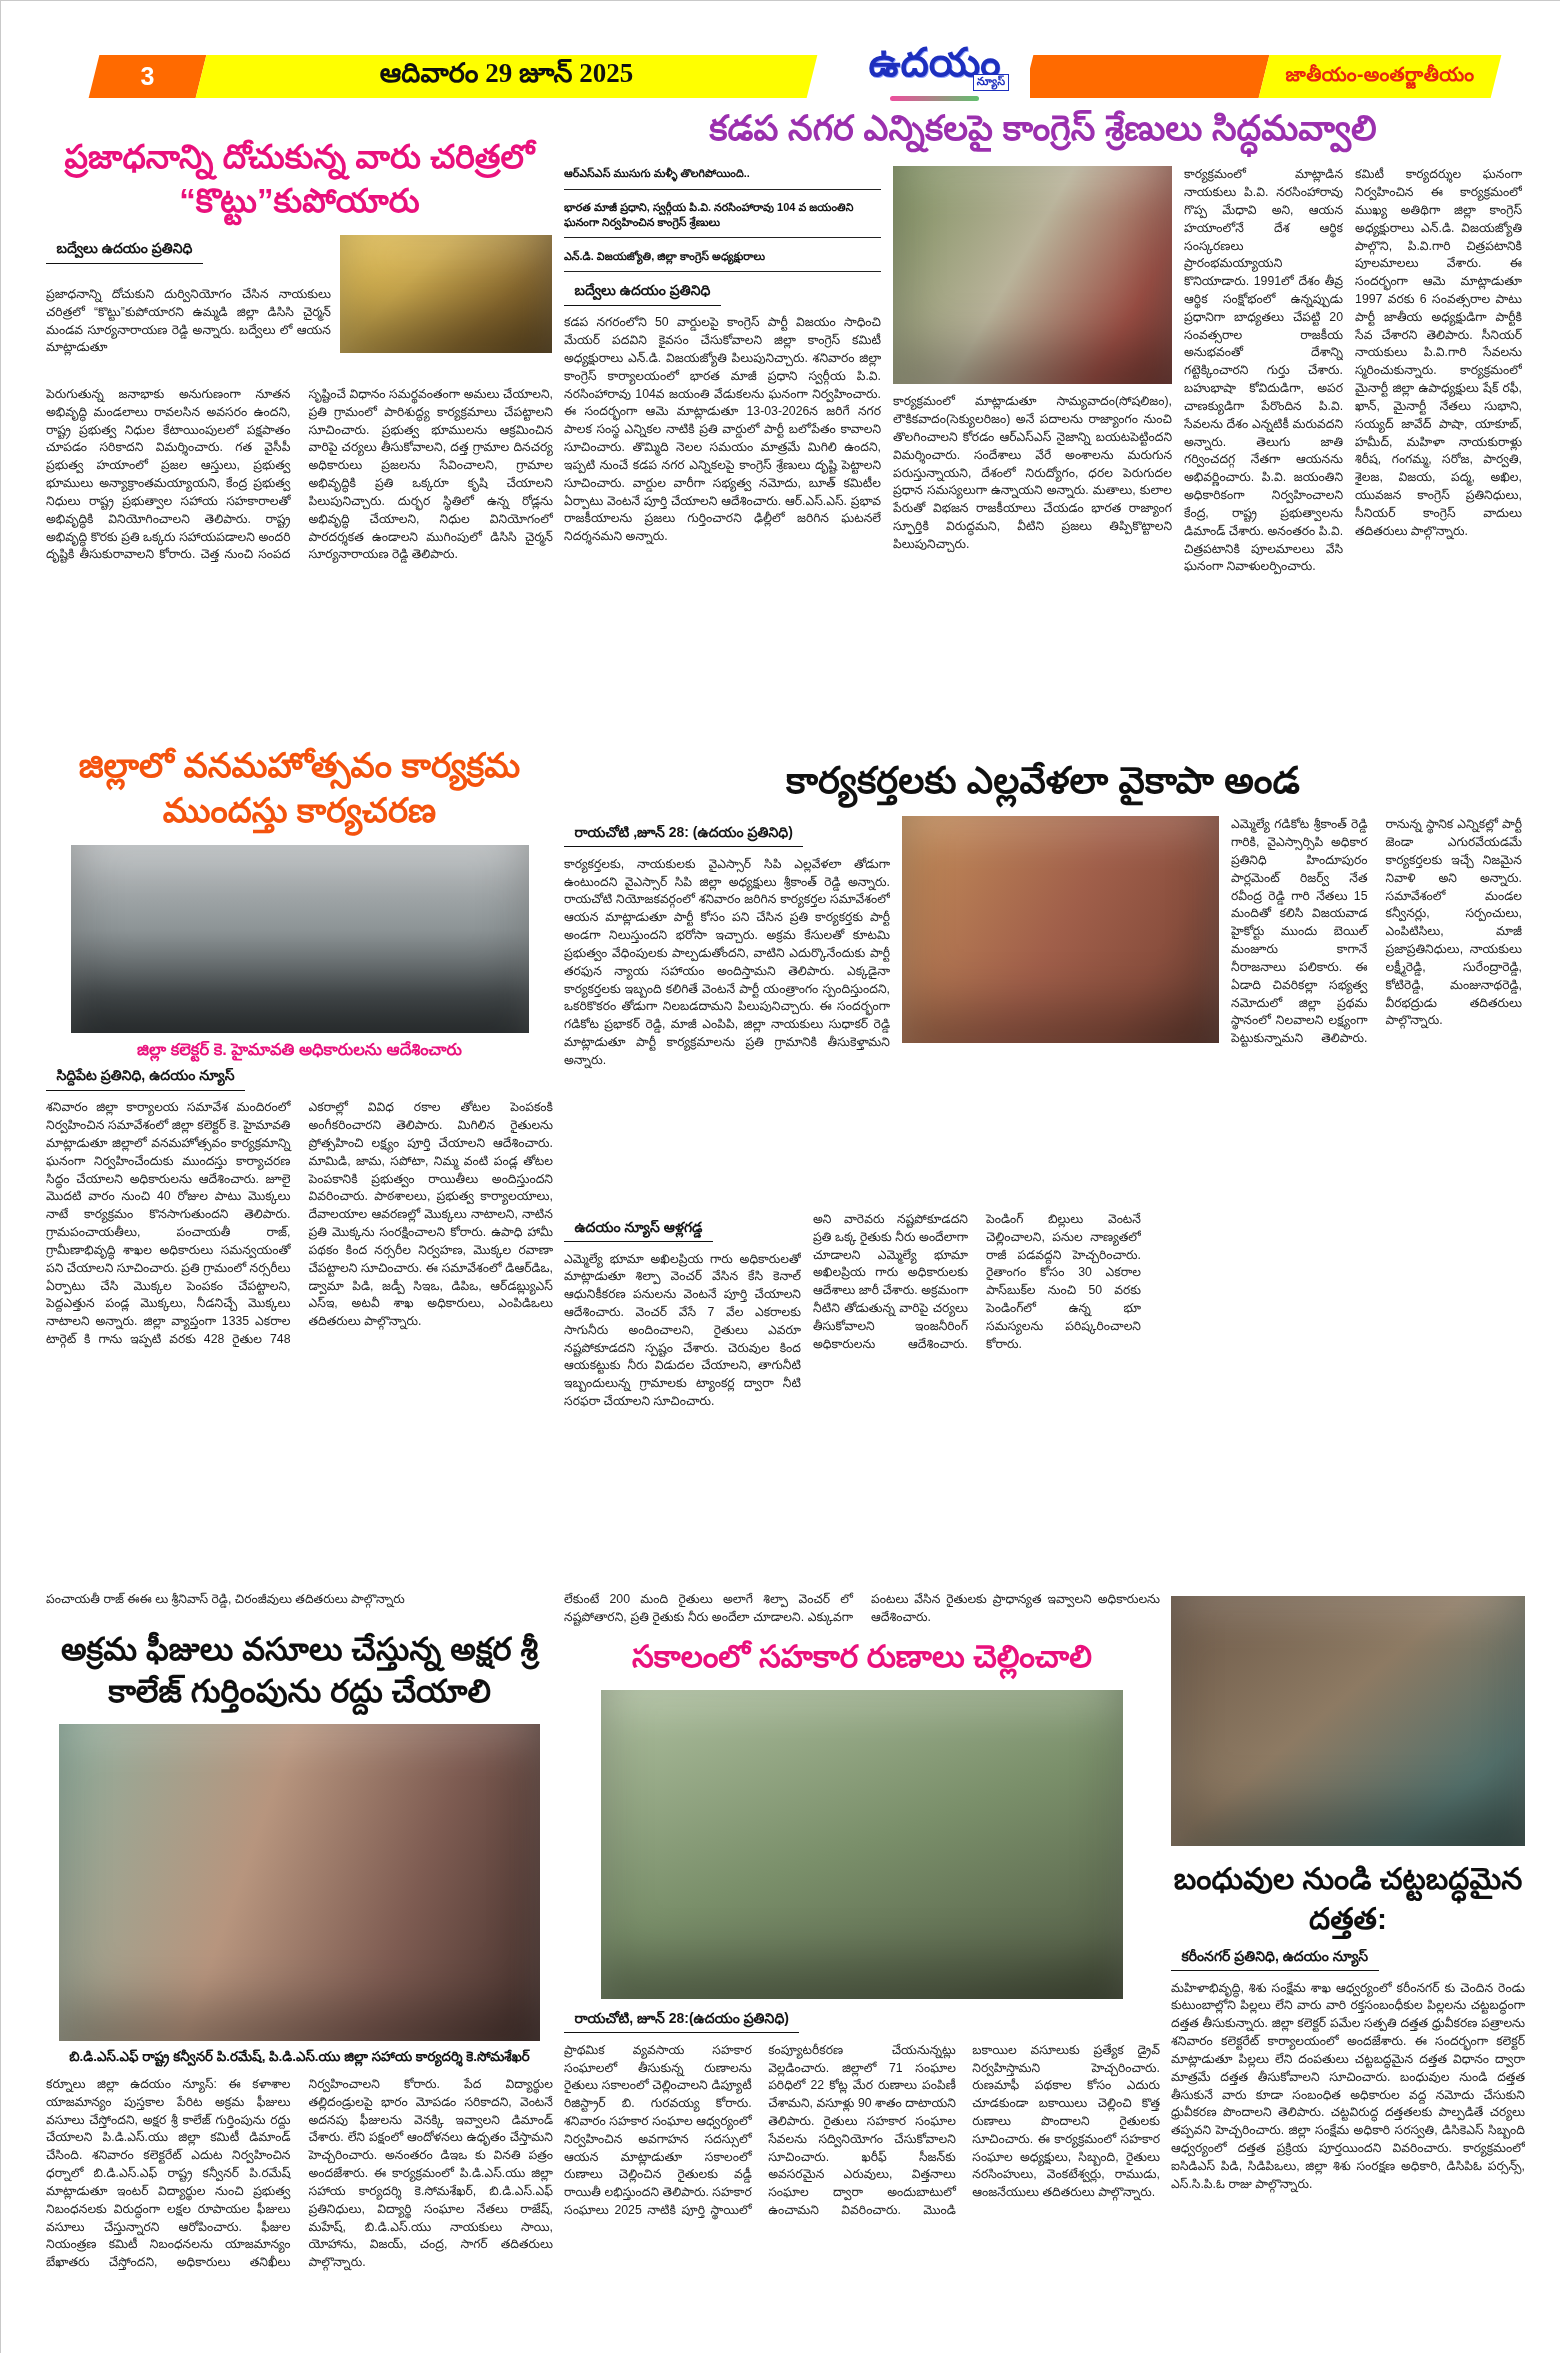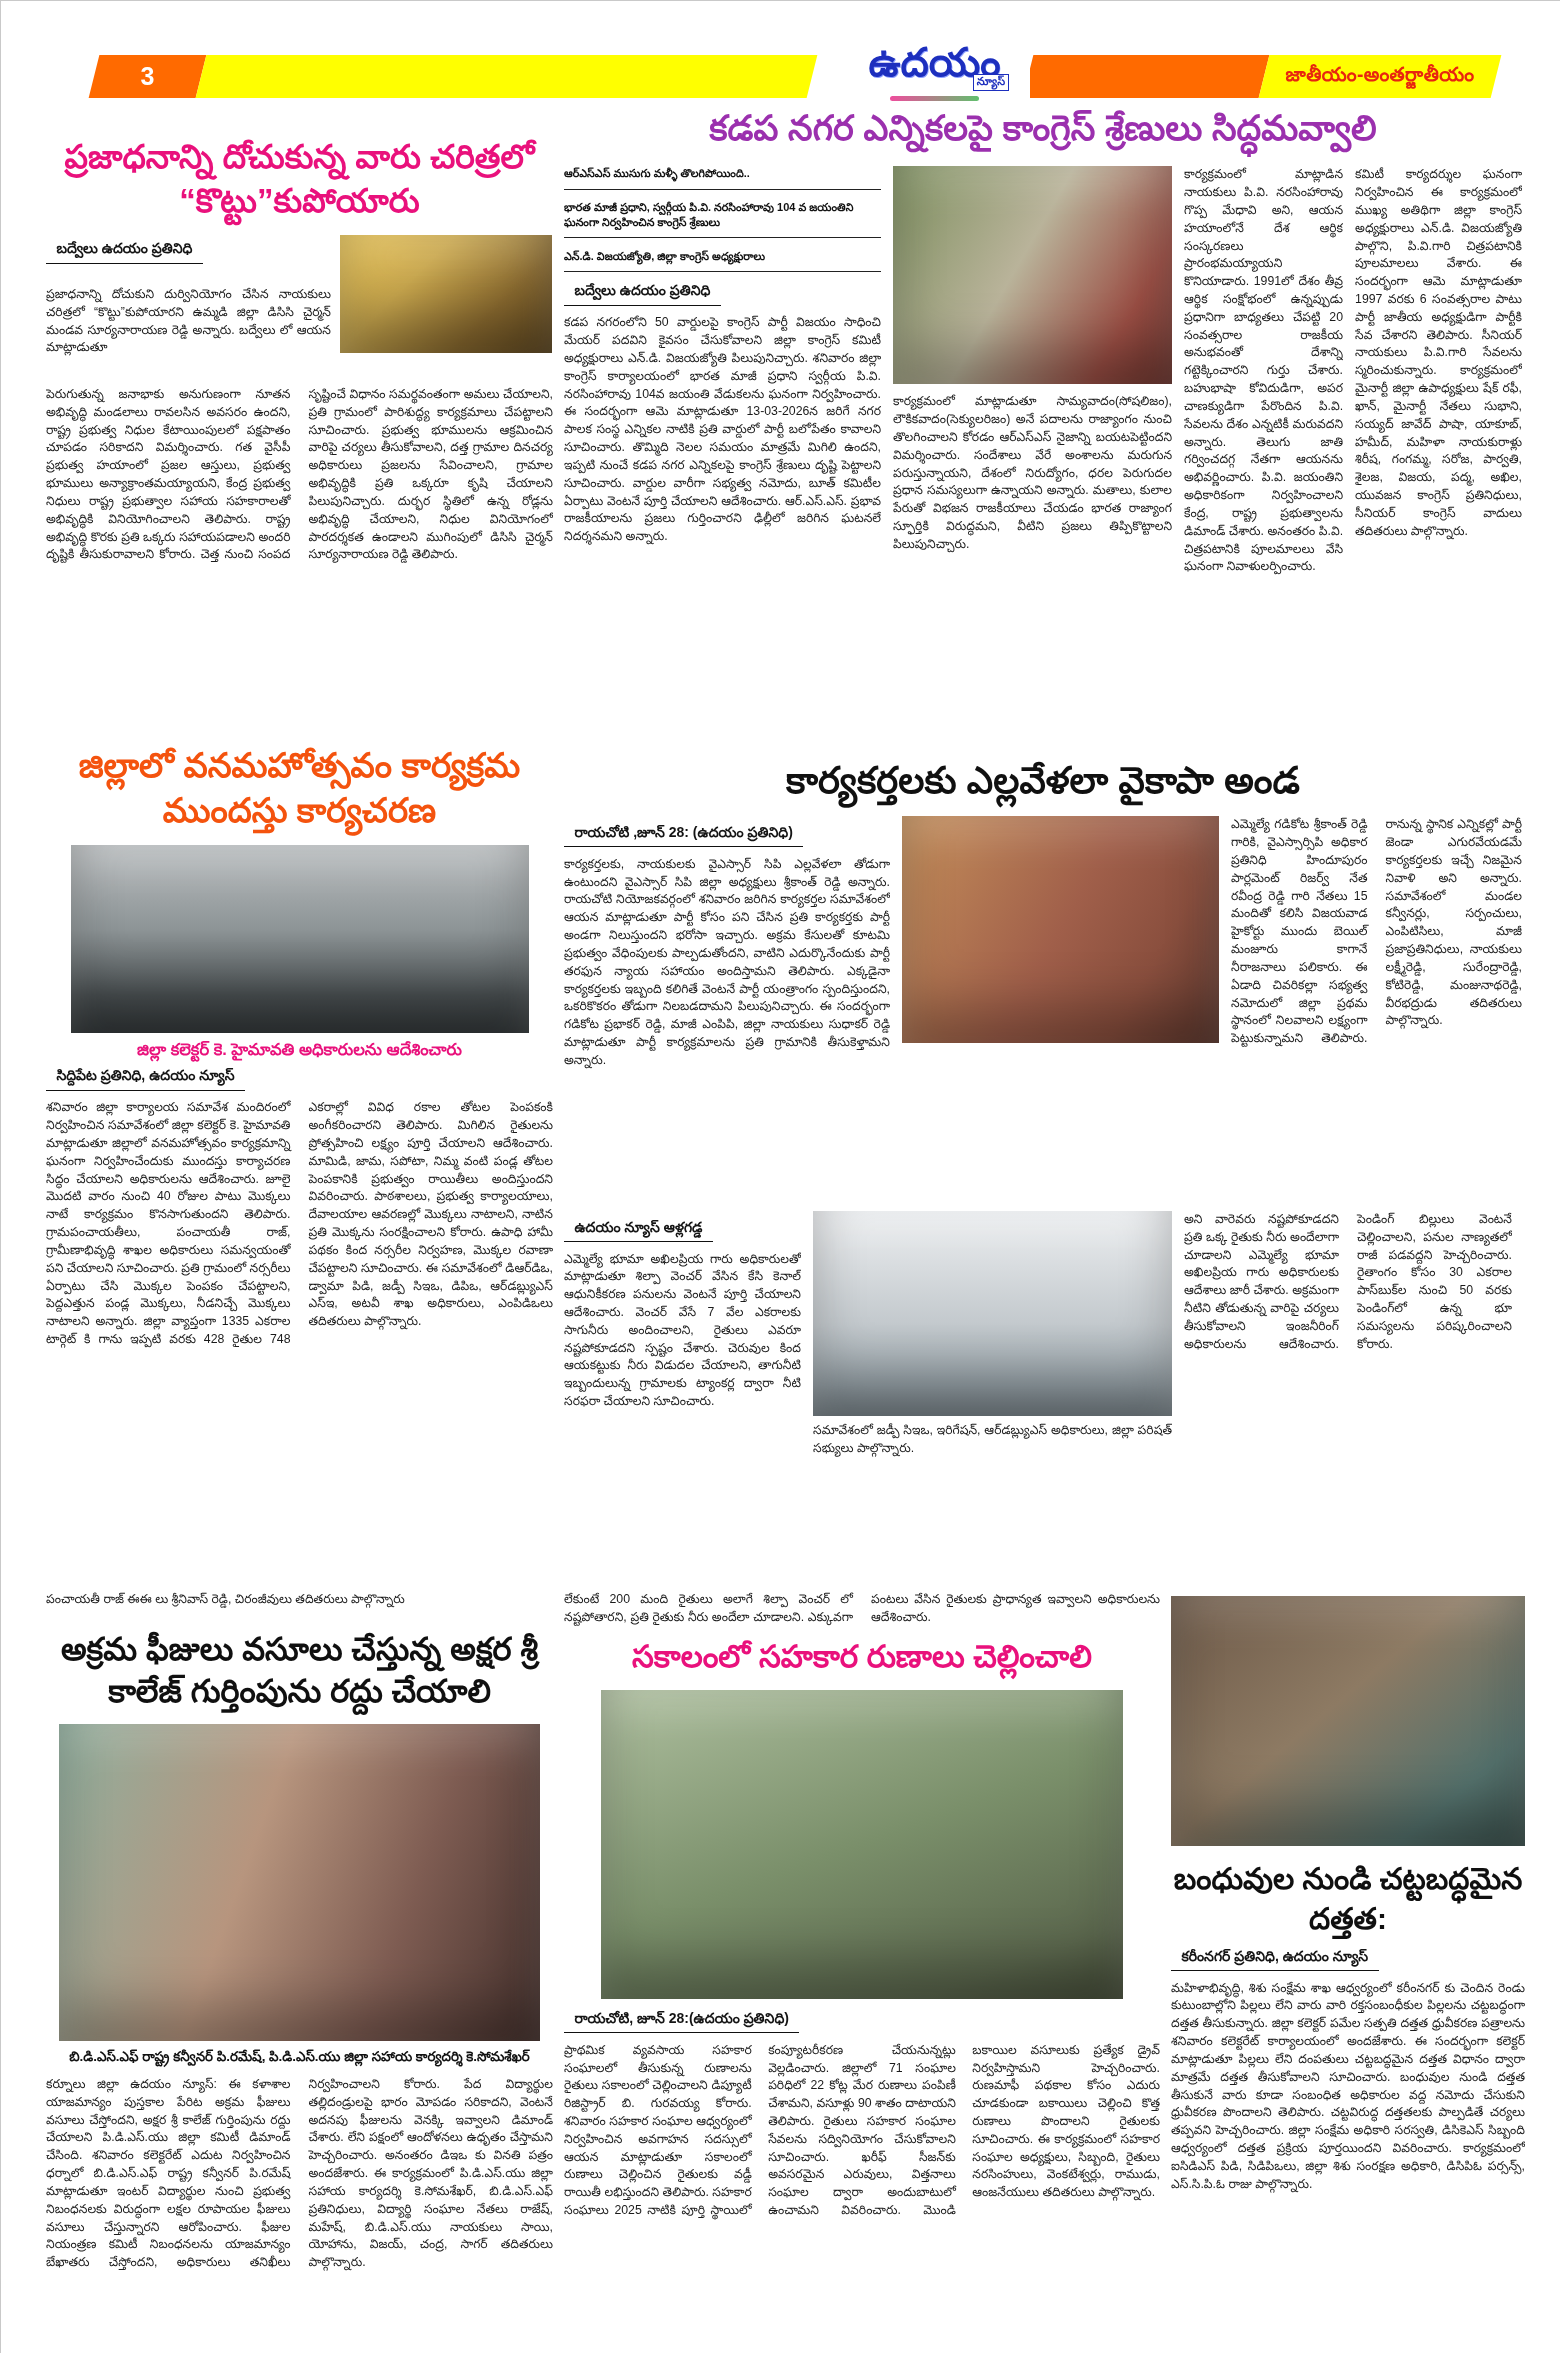--- a/index.html
+++ b/index.html
@@ -52,20 +52,21 @@
 <body>
 
 <div id="page">
 
   <div id="hdr">
     <div class="seg orange" style="left:93px;width:107px;"></div>
     <div class="seg yellow" style="left:200px;width:611px;"></div>
     <div class="seg orange" style="left:1027px;width:236px;"></div>
     <div class="seg yellow" style="left:1263px;width:232px;"></div>
     <div class="hdr-txt pagenum" style="left:93px;width:107px;">3</div>
+    <div class="hdr-txt date" style="left:200px;width:611px;">ఆదివారం 29 జూన్ 2025</div>
     <div class="hdr-txt section" style="left:1263px;width:232px;">జాతీయం-అంతర్జాతీయం</div>
     <div id="logo">
       <div class="main">ఉదయం</div>
       <div class="sub">న్యూస్</div>
       <div class="tag"></div>
     </div>
   </div>
 
   <div class="art" style="left:45px;top:134px;width:507px;height:600px;">
     <div class="hl c-pink" style="font-size:33px;">ప్రజాధనాన్ని దోచుకున్న వారు చరిత్రలో “కొట్టు”కుపోయారు</div>
@@ -119,24 +120,20 @@
       <div class="bodytx cols2" style="width:291px;height:380px;">ఎమ్మెల్యే గడికోట శ్రీకాంత్ రెడ్డి గారికి, వైఎస్సార్సిపి అధికార ప్రతినిధి హిందూపురం పార్లమెంట్ రిజర్వ్ నేత రవీంద్ర రెడ్డి గారి నేతలు 15 మందితో కలిసి విజయవాడ హైకోర్టు ముందు బెయిల్ మంజూరు కాగానే నీరాజనాలు పలికారు. ఈ ఏడాది చివరికల్లా సభ్యత్వ నమోదులో జిల్లా ప్రథమ స్థానంలో నిలవాలని లక్ష్యంగా పెట్టుకున్నామని తెలిపారు. రానున్న స్థానిక ఎన్నికల్లో పార్టీ జెండా ఎగురవేయడమే కార్యకర్తలకు ఇచ్చే నిజమైన నివాళి అని అన్నారు. సమావేశంలో మండల కన్వీనర్లు, సర్పంచులు, ఎంపిటిసిలు, మాజీ ప్రజాప్రతినిధులు, నాయకులు లక్ష్మీరెడ్డి, సురేంద్రారెడ్డి, కోటిరెడ్డి, మంజునాథరెడ్డి, వీరభద్రుడు తదితరులు పాల్గొన్నారు.</div>
     </div>
   </div>
 
   <div class="art" style="left:563px;top:1198px;width:958px;height:391px;">
     <div class="row" style="margin-top:12px;gap:12px;">
       <div style="width:237px;">
         <div class="by"><span>ఉదయం న్యూస్ ఆళ్లగడ్డ</span></div>
         <div class="bodytx" style="height:224px;">ఎమ్మెల్యే భూమా అఖిలప్రియ గారు అధికారులతో మాట్లాడుతూ శిల్పా వెంచర్ వేసిన కేసి కెనాల్ ఆధునికీకరణ పనులను వెంటనే పూర్తి చేయాలని ఆదేశించారు. వెంచర్ వేసే 7 వేల ఎకరాలకు సాగునీరు అందించాలని, రైతులు ఎవరూ నష్టపోకూడదని స్పష్టం చేశారు. చెరువుల కింద ఆయకట్టుకు నీరు విడుదల చేయాలని, తాగునీటి ఇబ్బందులున్న గ్రామాలకు ట్యాంకర్ల ద్వారా నీటి సరఫరా చేయాలని సూచించారు.</div>
       </div>
-      <div style="width:359px;">
-        <div class="ph p5" style="width:359px;height:205px;"></div>
-        <div class="bodytx" style="height:60px;margin-top:6px;">సమావేశంలో జడ్పీ సిఇఒ, ఇరిగేషన్, ఆర్‌డబ్ల్యుఎస్ అధికారులు, జిల్లా పరిషత్ సభ్యులు పాల్గొన్నారు.</div>
-      </div>
       <div class="bodytx cols2" style="width:328px;height:283px;">అని వారెవరు నష్టపోకూడదని ప్రతి ఒక్క రైతుకు నీరు అందేలాగా చూడాలని ఎమ్మెల్యే భూమా అఖిలప్రియ గారు అధికారులకు ఆదేశాలు జారీ చేశారు. అక్రమంగా నీటిని తోడుతున్న వారిపై చర్యలు తీసుకోవాలని ఇంజనీరింగ్ అధికారులను ఆదేశించారు. పెండింగ్ బిల్లులు వెంటనే చెల్లించాలని, పనుల నాణ్యతలో రాజీ పడవద్దని హెచ్చరించారు. రైతాంగం కోసం 30 ఎకరాల పాస్‌బుక్‌ల నుంచి 50 వరకు పెండింగ్‌లో ఉన్న భూ సమస్యలను పరిష్కరించాలని కోరారు.</div>
     </div>
   </div>
 
   <div class="art" style="left:45px;top:1590px;width:507px;height:742px;">
     <div class="bodytx" style="height:28px;">పంచాయతీ రాజ్ ఈఈ లు శ్రీనివాస్ రెడ్డి, చిరంజీవులు తదితరులు పాల్గొన్నారు</div>
     <div class="hl c-black" style="font-size:32px;margin-top:9px;">అక్రమ ఫీజులు వసూలు చేస్తున్న అక్షర శ్రీ కాలేజ్ గుర్తింపును రద్దు చేయాలి</div>
     <div class="ph p6" style="width:481px;height:317px;margin:12px auto 0;"></div>
     <div class="cap-bold">బి.డి.ఎస్.ఎఫ్ రాష్ట్ర కన్వీనర్ పి.రమేష్, పి.డి.ఎస్.యు జిల్లా సహాయ కార్యదర్శి కె.సోమశేఖర్</div>
     <div class="bodytx cols2" style="height:224px;margin-top:9px;">కర్నూలు జిల్లా ఉదయం న్యూస్: ఈ కళాశాల యాజమాన్యం పుస్తకాల పేరిట అక్రమ ఫీజులు వసూలు చేస్తోందని, అక్షర శ్రీ కాలేజ్ గుర్తింపును రద్దు చేయాలని పి.డి.ఎస్.యు జిల్లా కమిటీ డిమాండ్ చేసింది. శనివారం కలెక్టరేట్ ఎదుట నిర్వహించిన ధర్నాలో బి.డి.ఎస్.ఎఫ్ రాష్ట్ర కన్వీనర్ పి.రమేష్ మాట్లాడుతూ ఇంటర్ విద్యార్థుల నుంచి ప్రభుత్వ నిబంధనలకు విరుద్ధంగా లక్షల రూపాయల ఫీజులు వసూలు చేస్తున్నారని ఆరోపించారు. ఫీజుల నియంత్రణ కమిటీ నిబంధనలను యాజమాన్యం బేఖాతరు చేస్తోందని, అధికారులు తనిఖీలు నిర్వహించాలని కోరారు. పేద విద్యార్థుల తల్లిదండ్రులపై భారం మోపడం సరికాదని, వెంటనే అదనపు ఫీజులను వెనక్కి ఇవ్వాలని డిమాండ్ చేశారు. లేని పక్షంలో ఆందోళనలు ఉధృతం చేస్తామని హెచ్చరించారు. అనంతరం డిఇఒ కు వినతి పత్రం అందజేశారు. ఈ కార్యక్రమంలో పి.డి.ఎస్.యు జిల్లా సహాయ కార్యదర్శి కె.సోమశేఖర్, బి.డి.ఎస్.ఎఫ్ ప్రతినిధులు, విద్యార్థి సంఘాల నేతలు రాజేష్, మహేష్, బి.డి.ఎస్.యు నాయకులు సాయి, యోహాను, విజయ్, చంద్ర, సాగర్ తదితరులు పాల్గొన్నారు.</div>

